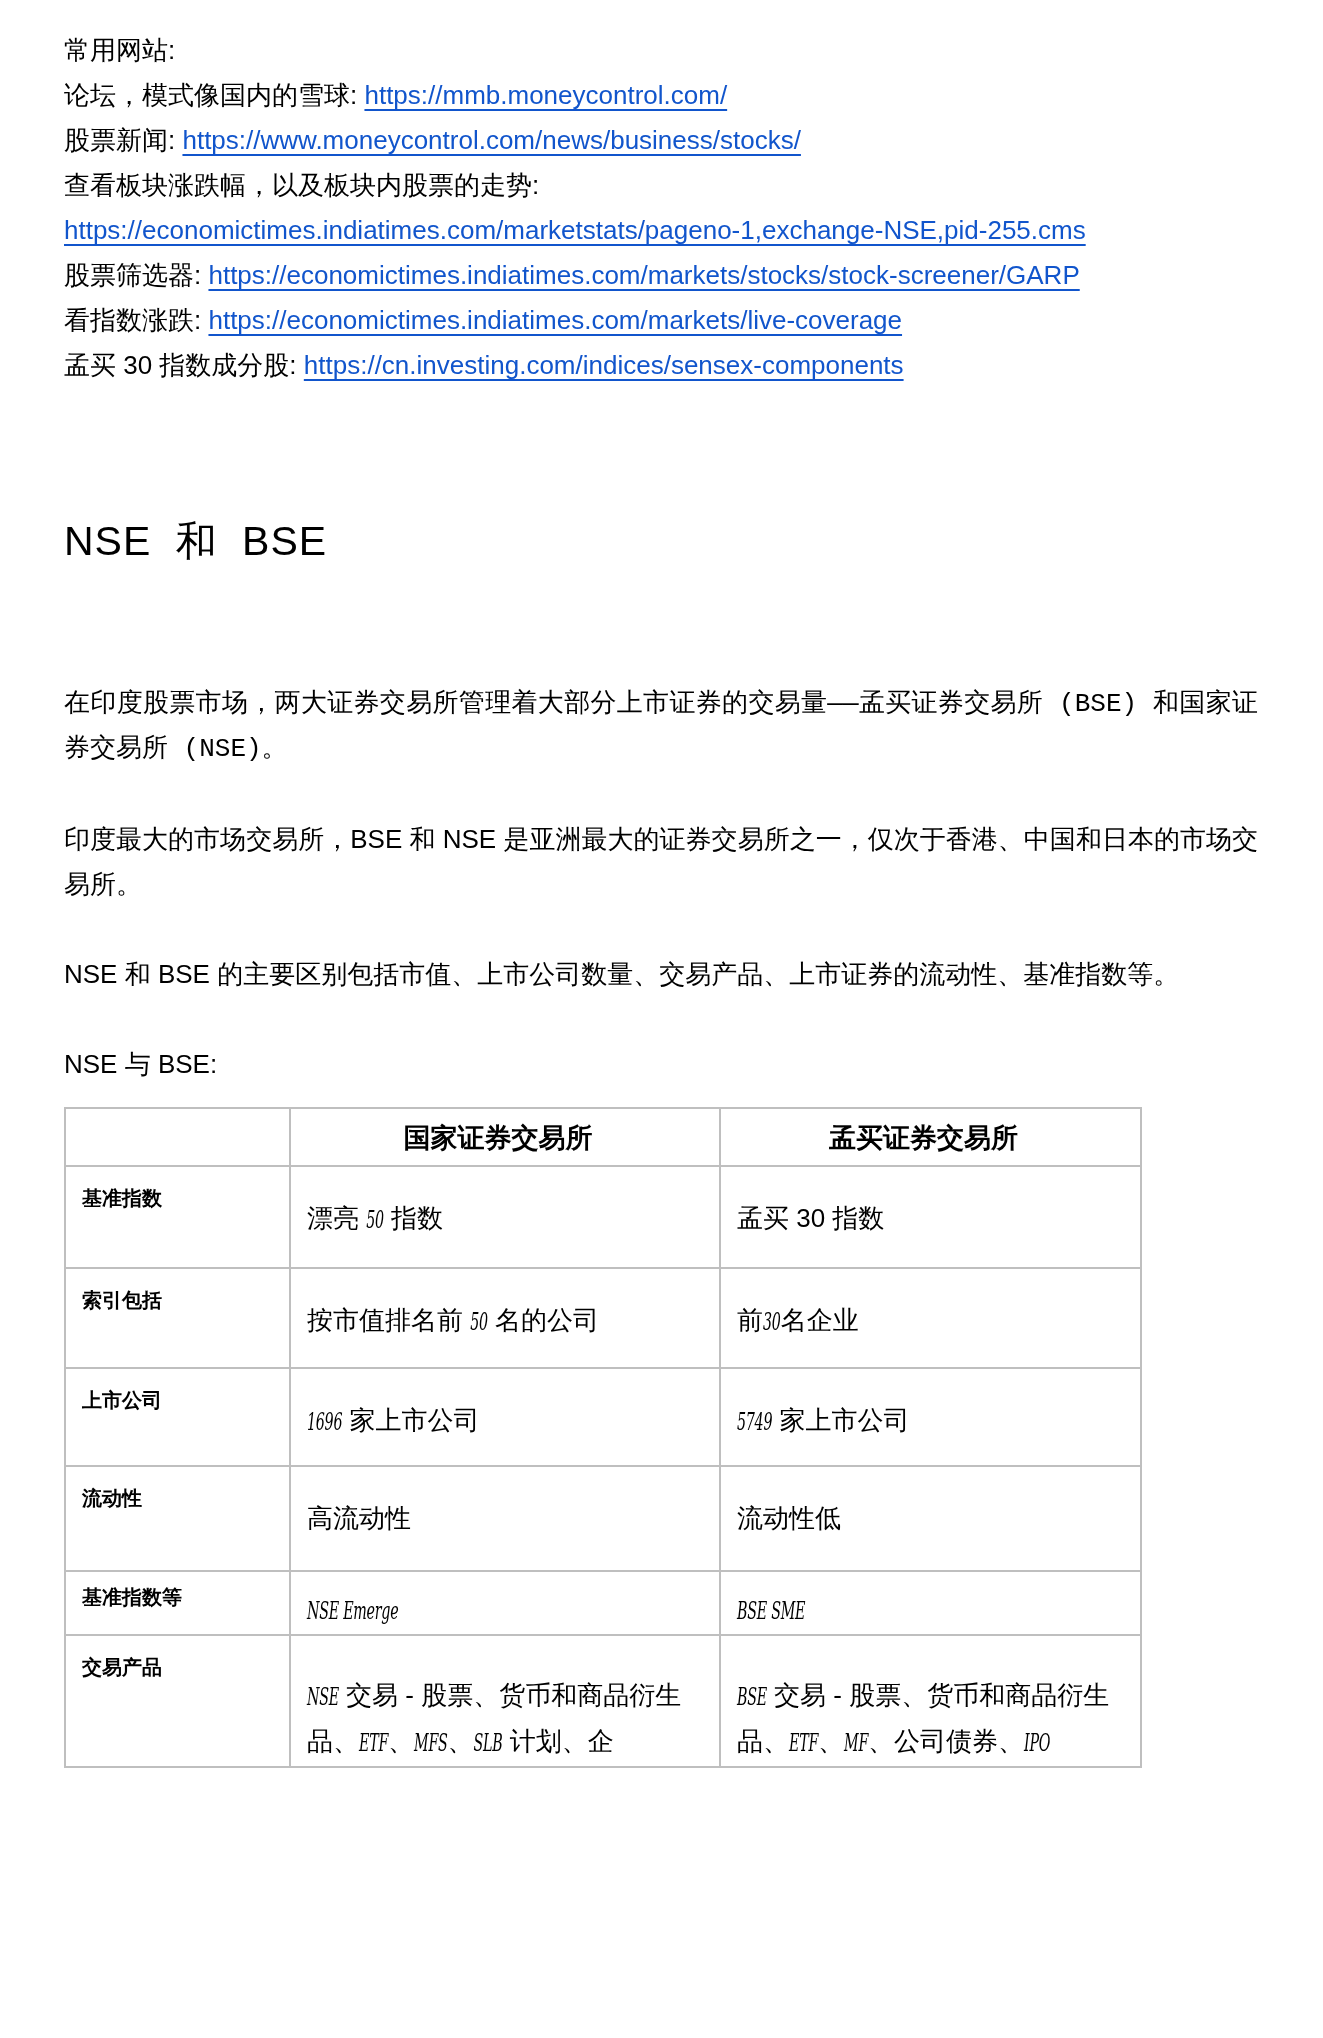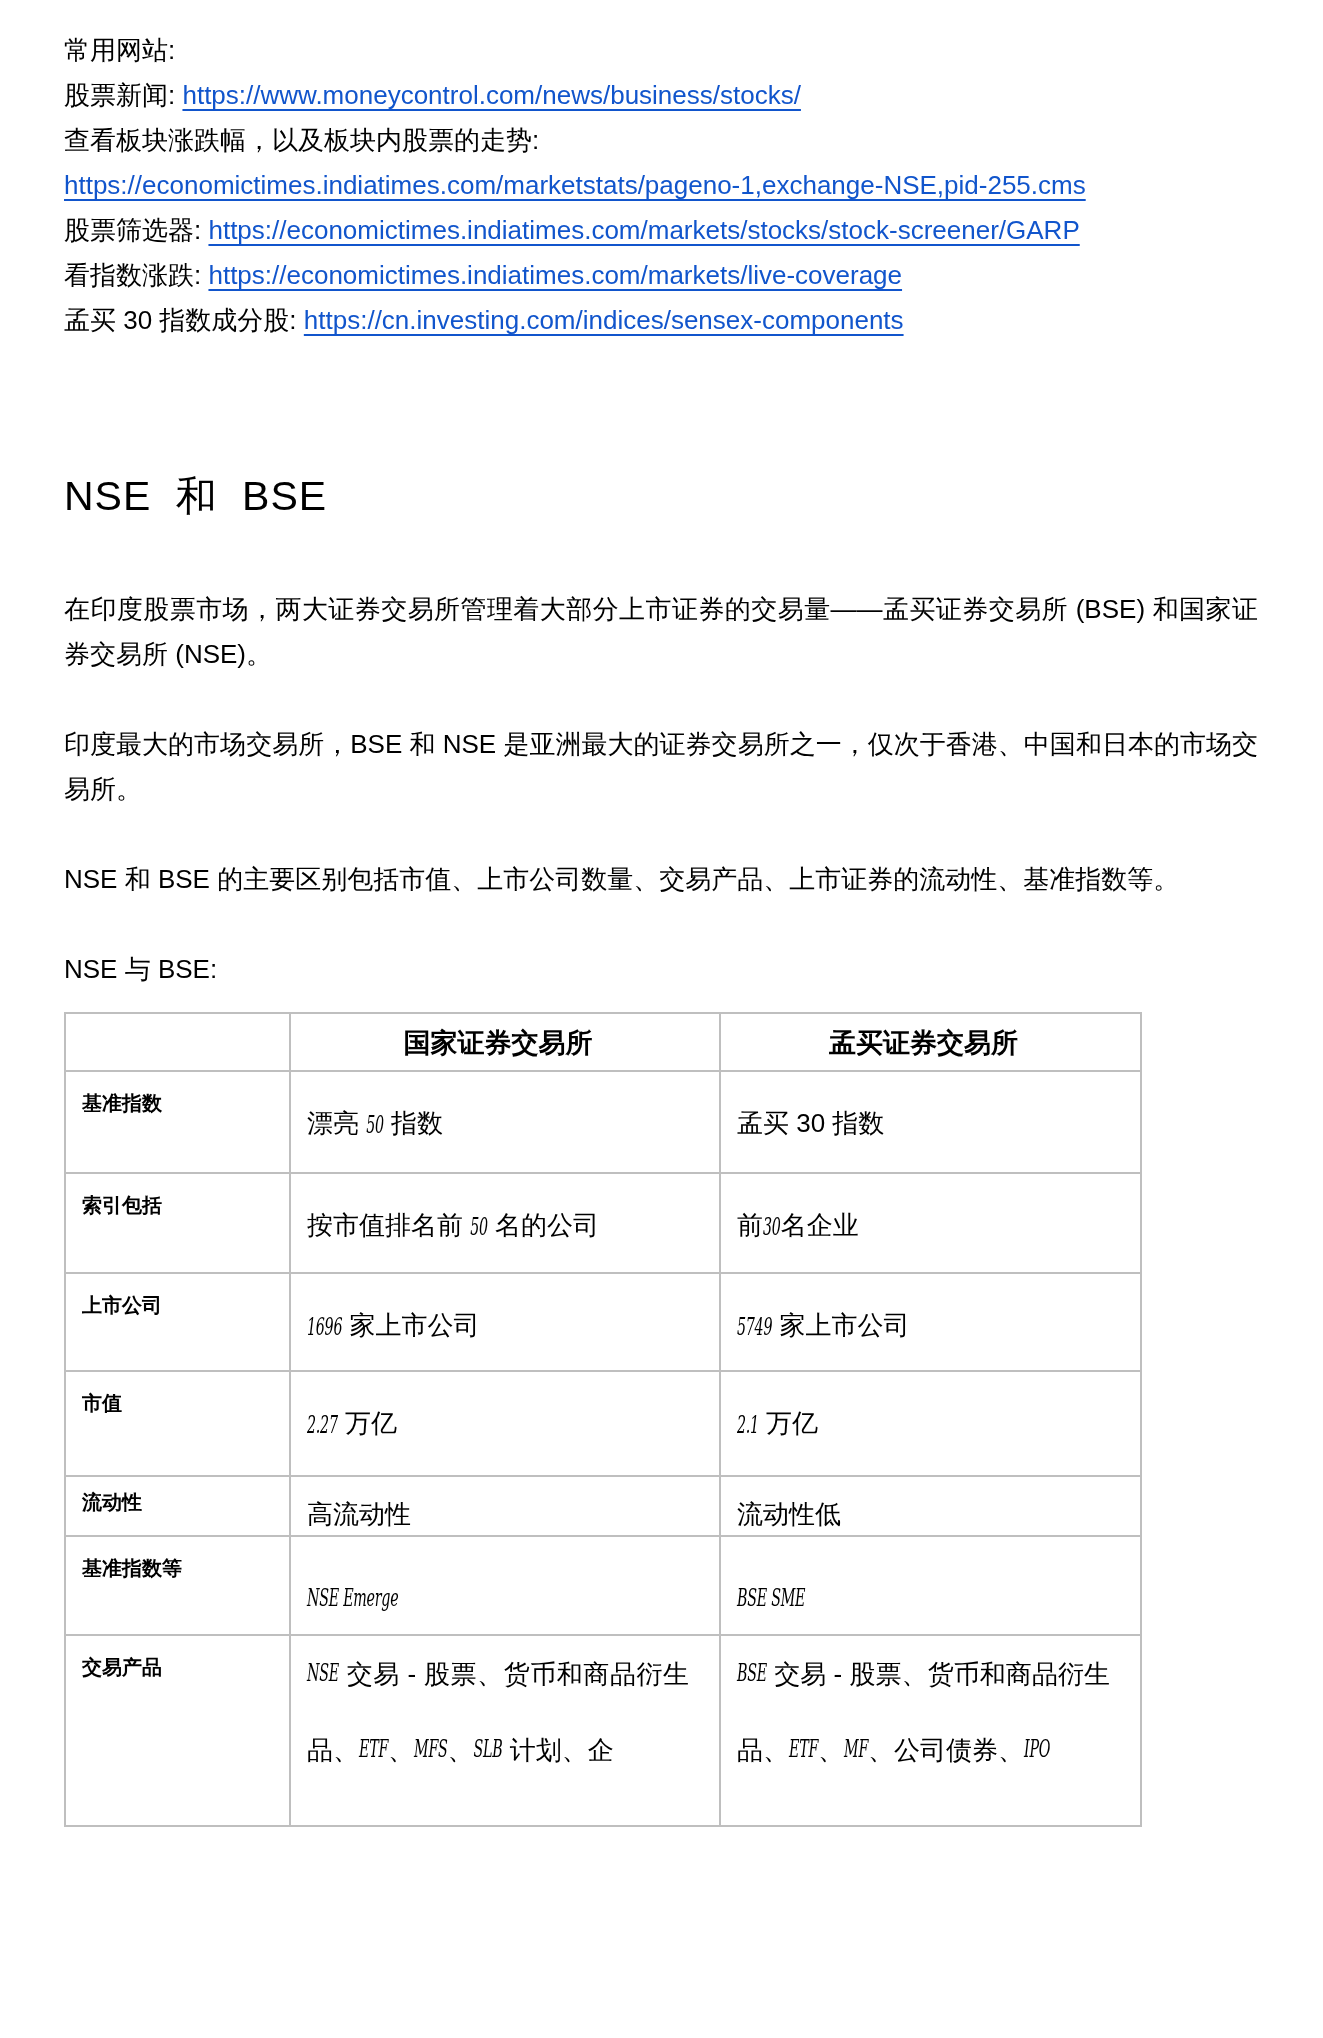--- a/index.html
+++ b/index.html
@@ -16,21 +16,21 @@
     font-size:26px;line-height:45px;
   }
   .page{padding:28px 65px 0 64px;}
   .links-block .line{white-space:nowrap;}
   a{color:var(--link);text-decoration:underline;text-decoration-thickness:2px;text-underline-offset:5px;cursor:pointer;}
   h1{
     font-weight:400;font-size:41px;line-height:50px;
     margin:128px 0 0 0;letter-spacing:1px;word-spacing:12px;
   }
   p{margin:45px 0 0 0;text-align:justify;}
-  p.first{margin-top:66px;}
+  p.first{margin-top:116px;font-family:Liberation Mono, monospace;}
   p.intro{text-align:left;margin-bottom:0;}
   table{
     border-collapse:collapse;table-layout:fixed;width:1076px;
     margin-top:20px;border:2px solid var(--tb);
   }
   th,td{
     border:2px solid var(--tb);vertical-align:top;
     padding:12px 30px 0 16px;text-align:left;box-sizing:border-box;
     overflow:hidden;
   }
@@ -63,20 +63,21 @@
   }
 </style>
 </head>
 <body>
 
 <div class="page">
 
   <div class="links-block">
     <div class="line">常用网站:</div>
     <div id="site-links">
+        <div class="line"><span>论坛，模式像国内的雪球: </span><a>https://mmb.moneycontrol.com/</a></div>
         <div class="line"><span>股票新闻: </span><a>https://www.moneycontrol.com/news/business/stocks/</a></div>
         <div class="line"><span>查看板块涨跌幅，以及板块内股票的走势:</span></div>
         <div class="line"><a>https://economictimes.indiatimes.com/marketstats/pageno-1,exchange-NSE,pid-255.cms</a></div>
         <div class="line"><span>股票筛选器: </span><a>https://economictimes.indiatimes.com/markets/stocks/stock-screener/GARP</a></div>
         <div class="line"><span>看指数涨跌: </span><a>https://economictimes.indiatimes.com/markets/live-coverage</a></div>
         <div class="line"><span>孟买 30 指数成分股: </span><a>https://cn.investing.com/indices/sensex-components</a></div>
       </div>
   </div>
 
   <h1>NSE 和 BSE</h1>
@@ -109,25 +110,20 @@
           <th><span class="label-text">索引包括</span></th>
           <td><span>按市值排名前 </span><span class="sq">50</span><span> 名的公司</span></td>
           <td><span>前</span><span class="sq">30</span><span>名企业</span></td>
         </tr>
         <tr>
           <th><span class="label-text">上市公司</span></th>
           <td><span class="sq">1696</span><span> 家上市公司</span></td>
           <td><span class="sq">5749</span><span> 家上市公司</span></td>
         </tr>
         <tr>
-          <th><span class="label-text">市值</span></th>
-          <td><span class="sq">2.27</span><span> 万亿</span></td>
-          <td><span class="sq">2.1</span><span> 万亿</span></td>
-        </tr>
-        <tr>
           <th><span class="label-text">流动性</span></th>
           <td><span>高流动性</span></td>
           <td><span>流动性低</span></td>
         </tr>
         <tr>
           <th><span class="label-text">基准指数等</span></th>
           <td><span class="sq">NSE Emerge</span></td>
           <td><span class="sq">BSE SME</span></td>
         </tr>
         <tr>

